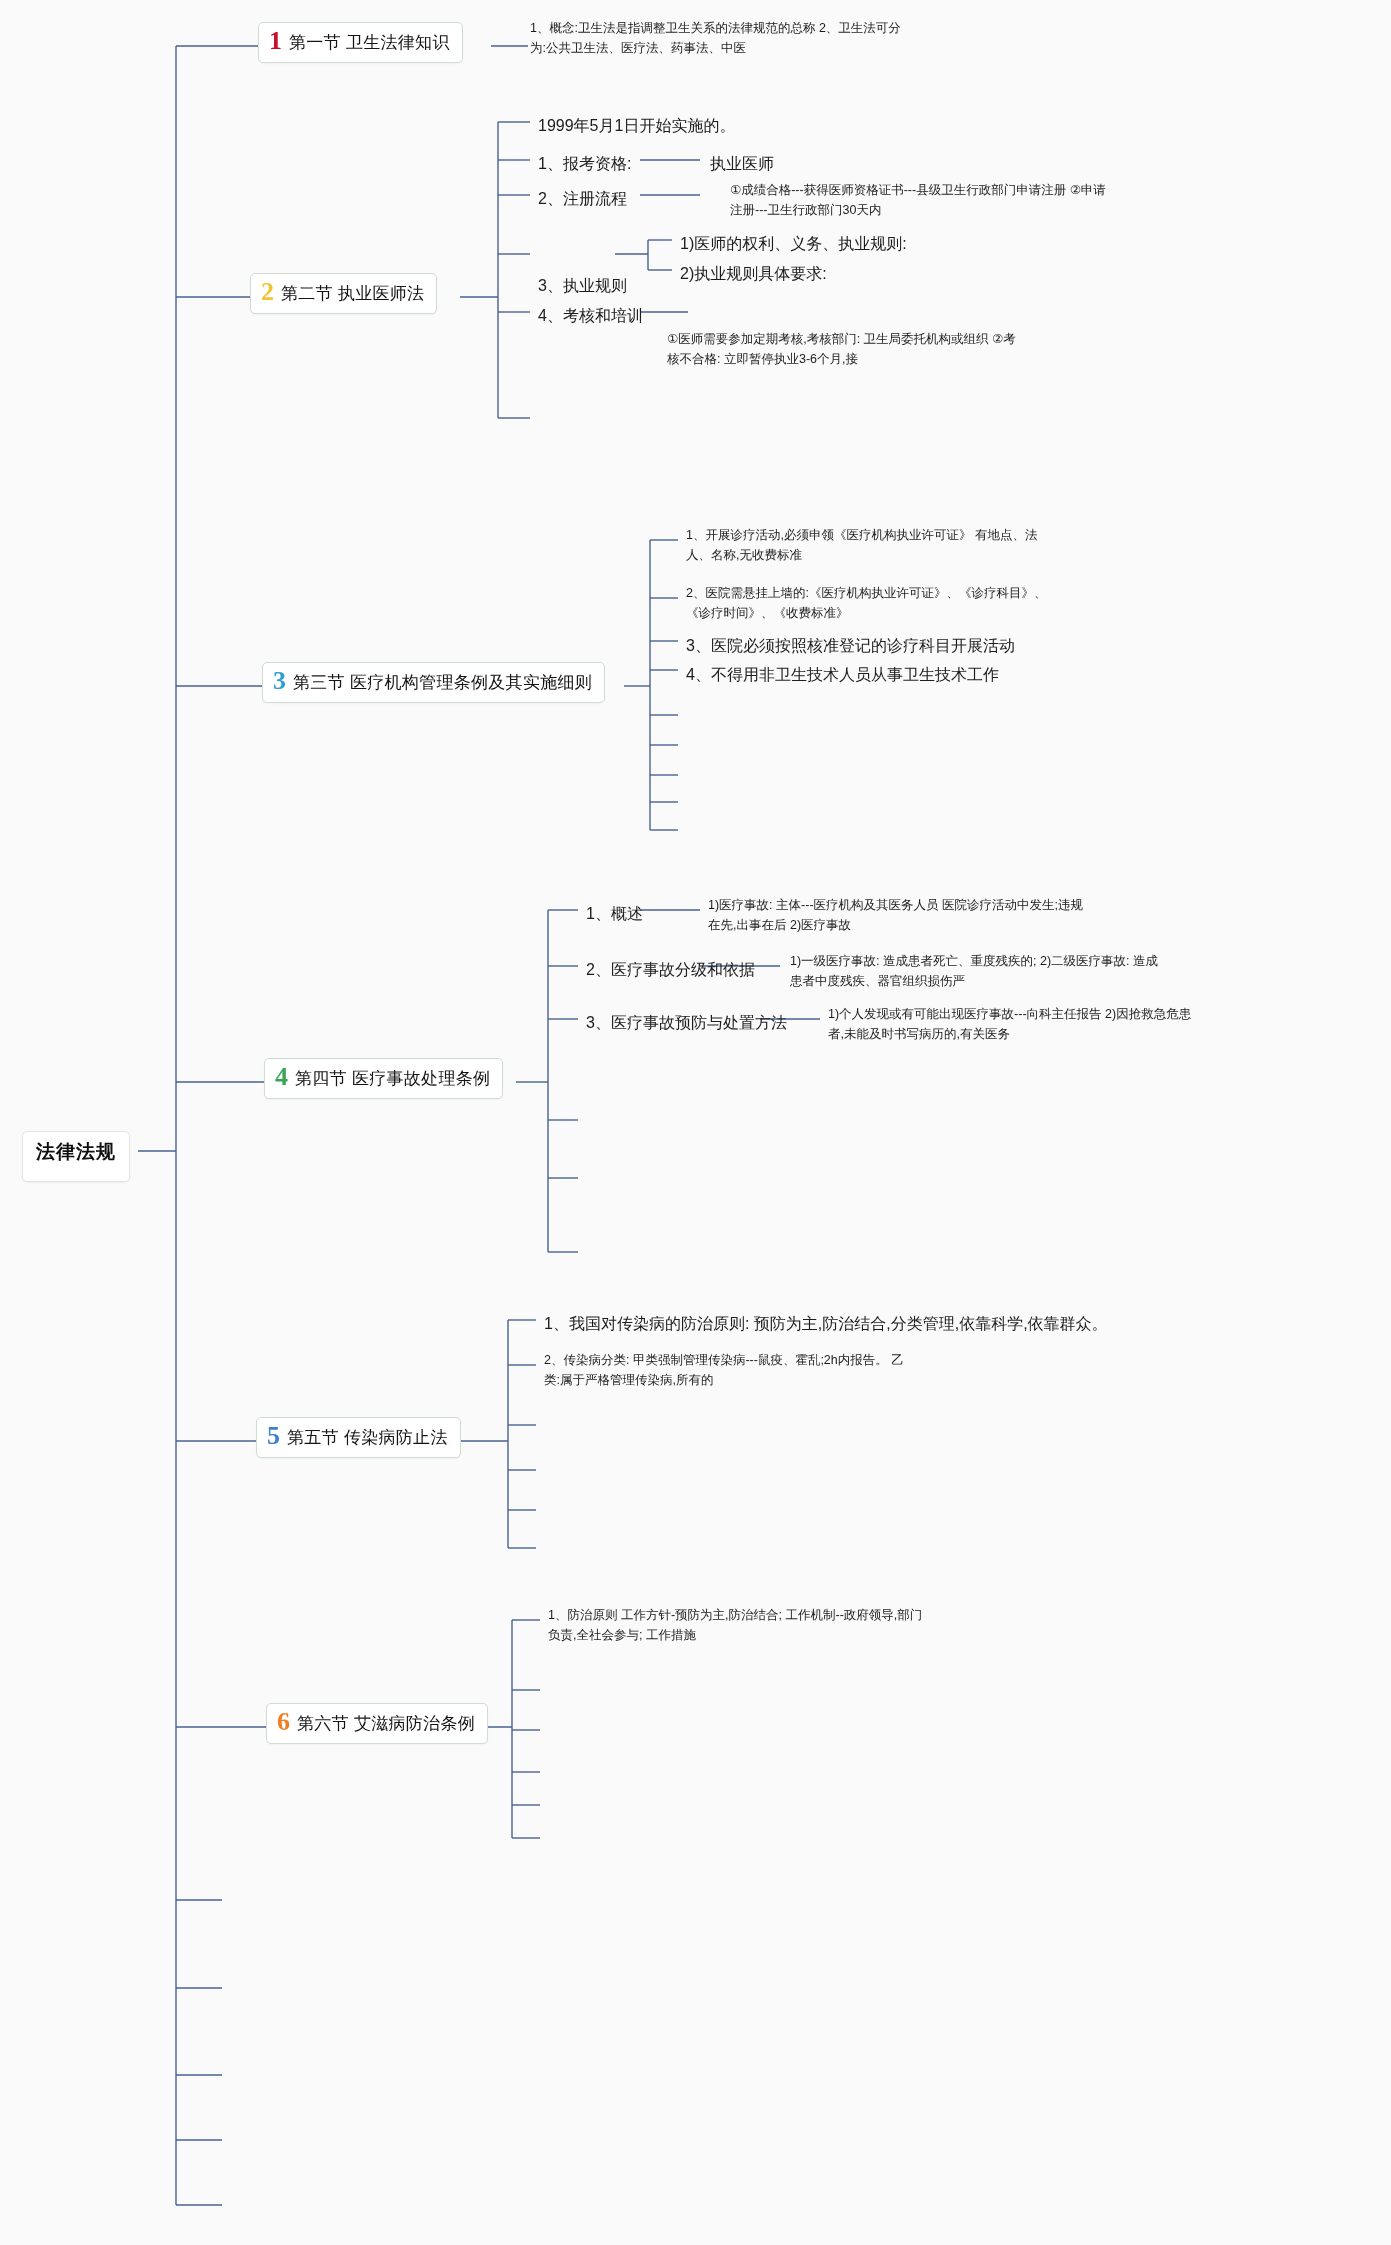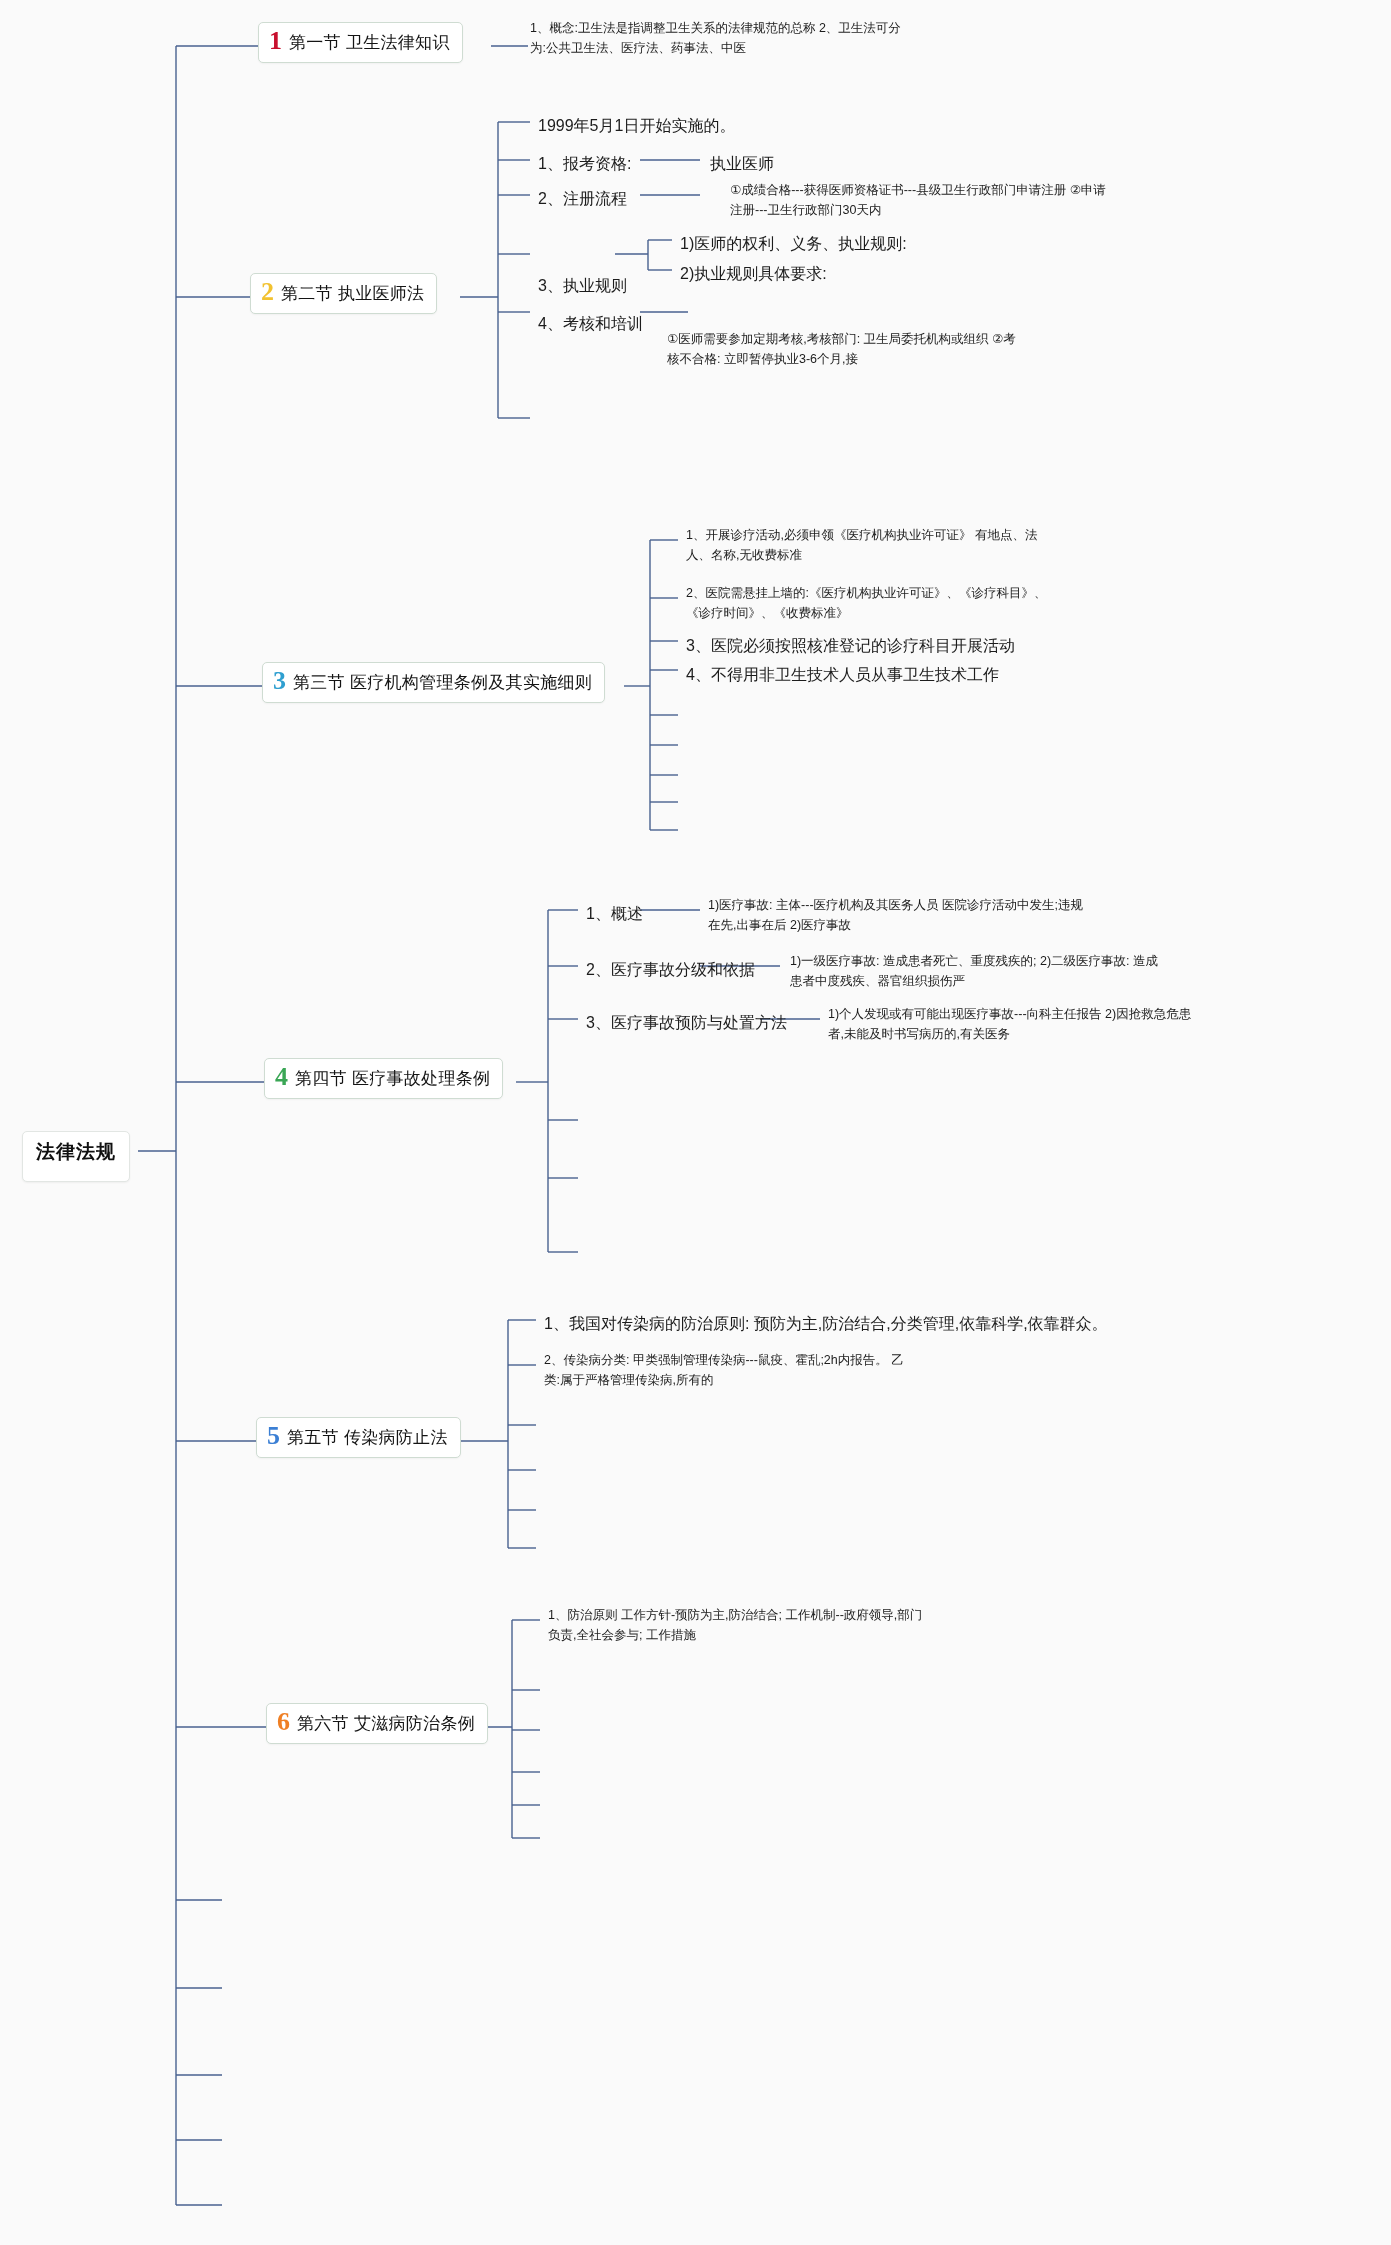--- a/index.html
+++ b/index.html
@@ -203,21 +203,21 @@
   <div class="lv2" style="left:538px; top:152px;">1、报考资格:</div>
   <div class="lv2" style="left:710px; top:152px;">执业医师</div>
 
   <div class="lv2" style="left:538px; top:187px;">2、注册流程</div>
   <div class="lv3 wrap-w3" style="left:708px; top:180px;margin-left:22px;">①成绩合格---获得医师资格证书---县级卫生行政部门申请注册 ②申请注册---卫生行政部门30天内</div>
 
   <div class="lv2" style="left:538px; top:246px;margin-top:28px;">3、执业规则</div>
   <div class="lv2" style="left:680px; top:232px;">1)医师的权利、义务、执业规则:</div>
   <div class="lv2" style="left:680px; top:262px;">2)执业规则具体要求:</div>
 
-  <div class="lv2" style="left:538px; top:312px;">4、考核和培训</div>
+  <div class="lv2" style="left:538px; top:304px;">4、考核和培训</div>
   <div class="lv3 wrap-w2" style="left:667px; top:297px;margin-top:32px;">①医师需要参加定期考核,考核部门: 卫生局委托机构或组织 ②考核不合格: 立即暂停执业3-6个月,接</div>
 
   <div class="node sec-node" style="left:262px; top:662px;">
     <span class="sec-num" style="color:#2f9fd0;">3</span>
     <span class="sec-label">第三节 医疗机构管理条例及其实施细则</span>
   </div>
 
   <div class="lv3 wrap-w4" style="left:686px; top:525px;">1、开展诊疗活动,必须申领《医疗机构执业许可证》 有地点、法人、名称,无收费标准</div>
   <div class="lv3 wrap-w4" style="left:686px; top:583px;">2、医院需悬挂上墙的:《医疗机构执业许可证》、《诊疗科目》、《诊疗时间》、《收费标准》</div>
   <div class="lv2" style="left:686px; top:634px;">3、医院必须按照核准登记的诊疗科目开展活动</div>

